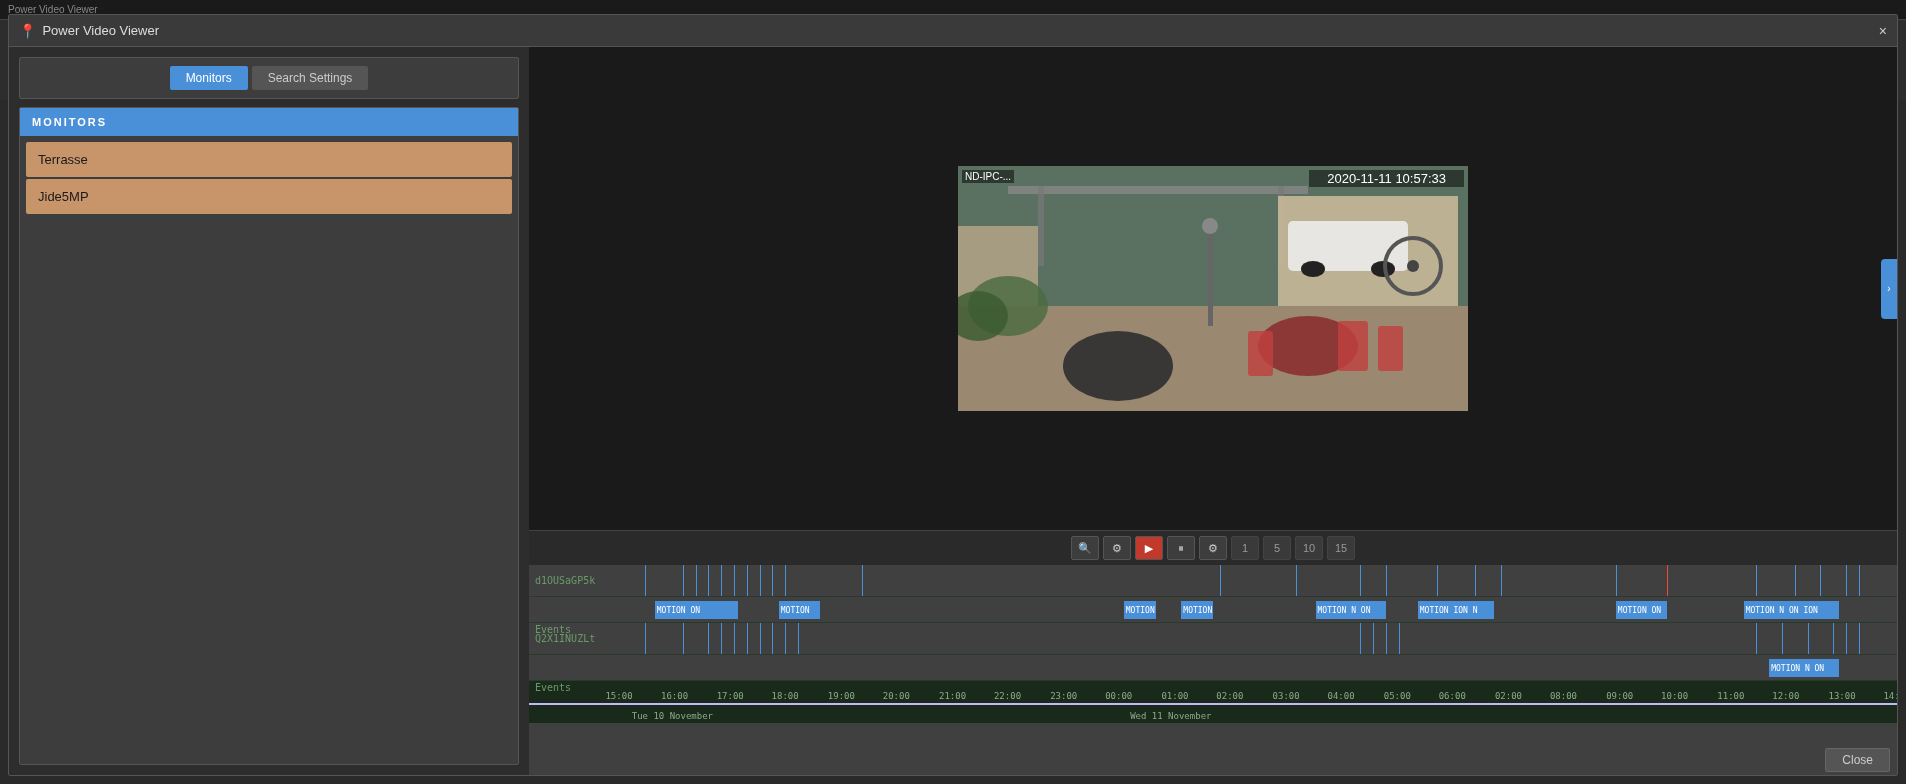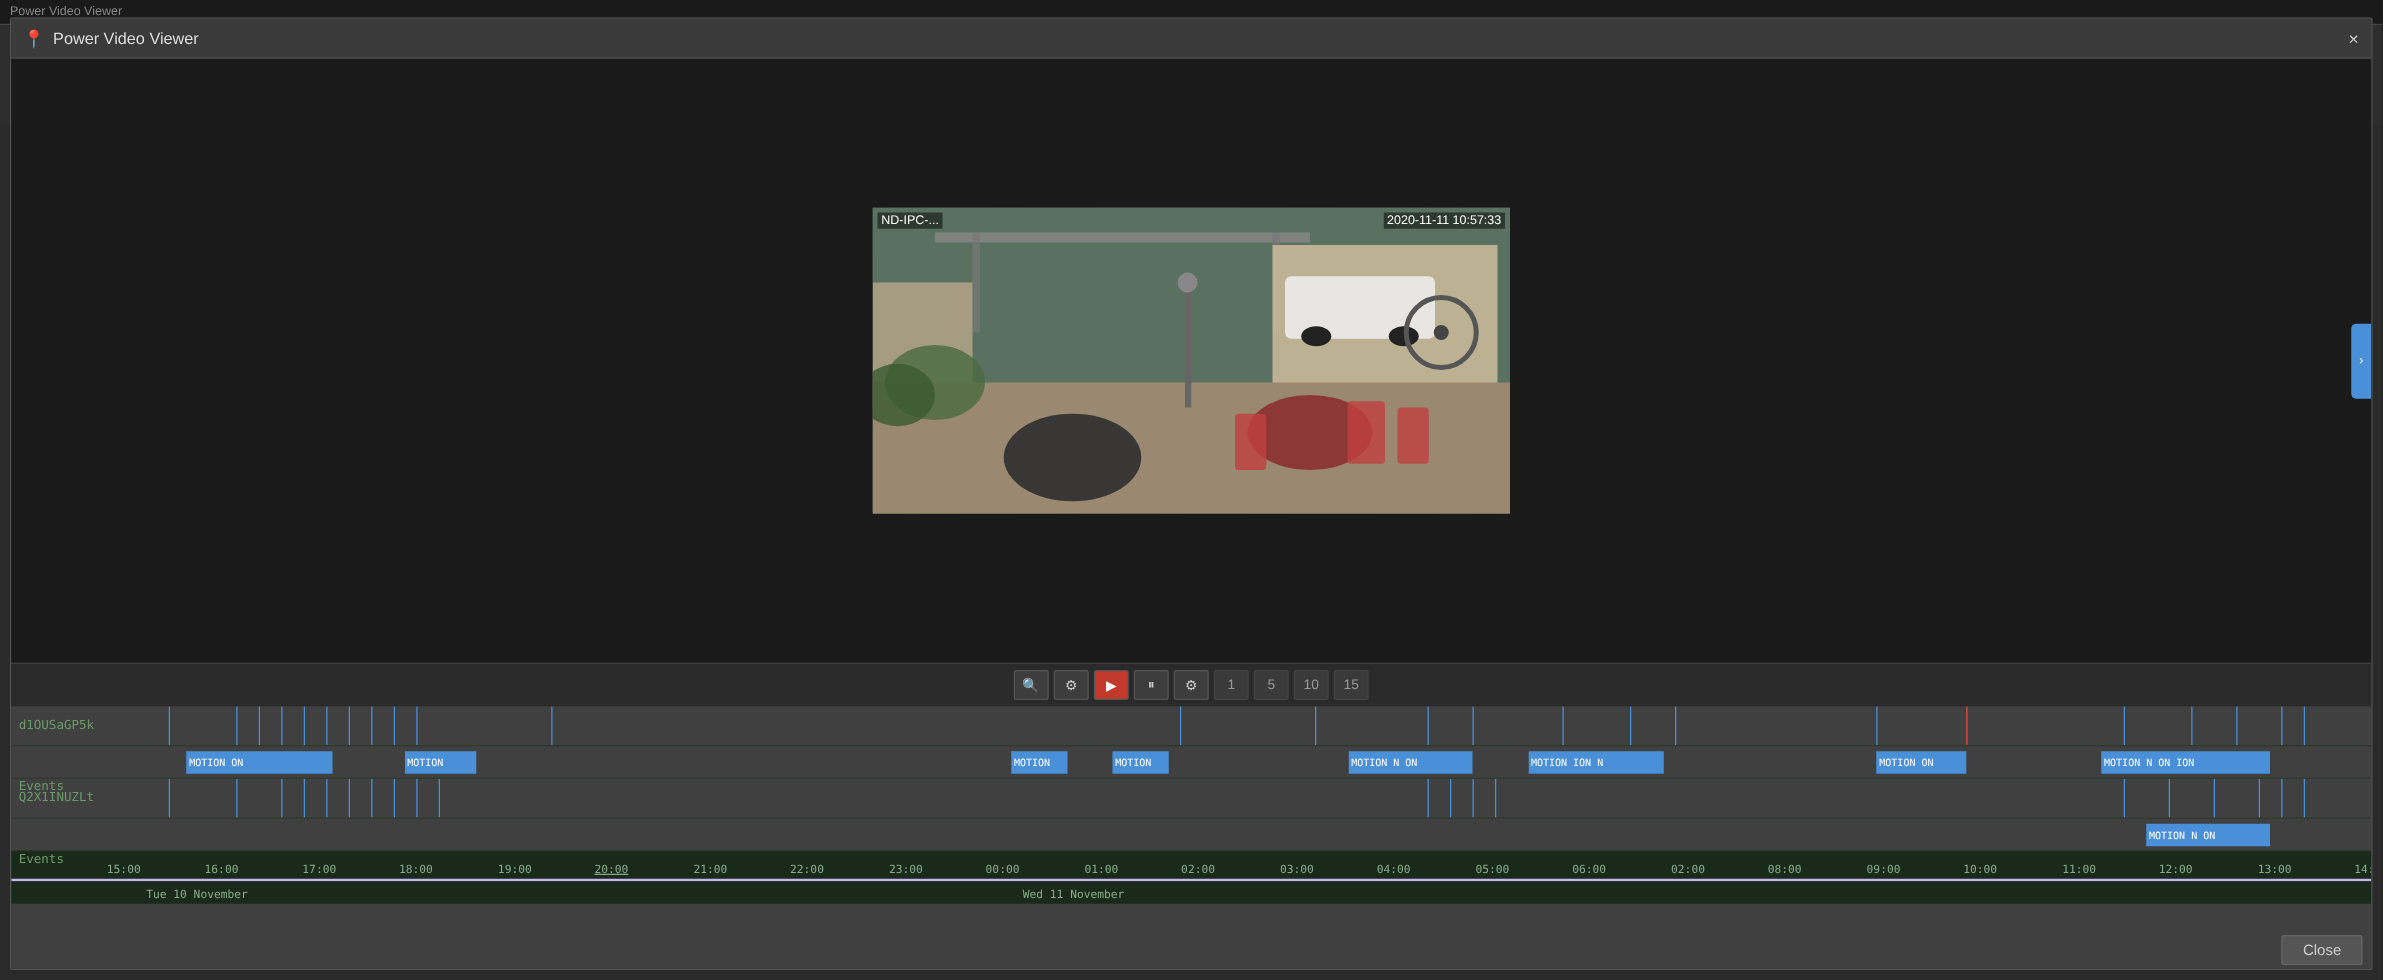--- a/index.html
+++ b/index.html
@@ -182,24 +182,24 @@
       font-size: 10px;
       color: #fff;
       background: rgba(0,0,0,0.5);
       padding: 1px 3px;
     }
 
     .video-overlay-top-right {
       position: absolute;
       top: 4px;
       right: 4px;
-      font-size: 10px;
+      font-size: 13px;
       color: #fff;
       background: rgba(0,0,0,0.5);
-      padding: 1px 3px;
+      padding: 1px 18px;
     }
 
     
     .camera-scene {
       width: 100%;
       height: 100%;
       background: linear-gradient(135deg, #5a7a4a 0%, #8a9a6a 30%, #7a6a5a 60%, #9a8a7a 100%);
       position: relative;
       overflow: hidden;
     }
@@ -423,20 +423,35 @@
   <div class="window-title-bar">
     <div class="window-title">
       <span style="color:#4a90d9; font-size:14px;">📍</span>
       <span>Power Video Viewer</span>
     </div>
     <button class="window-close">×</button>
   </div>
 
   <div class="window-content">
 
+    <div class="left-panel">
+
+      <div class="tab-bar">
+        <button class="tab-btn active">Monitors</button>
+        <button class="tab-btn inactive">Search Settings</button>
+      </div>
+
+      <div class="monitors-section">
+        <div class="monitors-header">MONITORS</div>
+        <div class="monitors-list">
+          <div class="monitor-item">Terrasse</div>
+          <div class="monitor-item">Jide5MP</div>
+        </div>
+      </div>
+    </div>
 
     <div class="right-panel">
 
       <div class="video-area">
         <div class="video-container">
 
           <div class="camera-scene">
             
             <svg width="100%" height="100%" viewBox="0 0 510 245" preserveAspectRatio="none">
 
@@ -585,21 +600,21 @@
         </div>
 
         <div class="time-ruler">
           <div class="time-ruler-spacer"></div>
           <div class="time-ruler-track">
             <span class="time-label" style="left:0%;">15:00</span>
             <span class="time-label" style="left:4.35%;">16:00</span>
             <span class="time-label" style="left:8.7%;">17:00</span>
             <span class="time-label" style="left:13.0%;">18:00</span>
             <span class="time-label" style="left:17.4%;">19:00</span>
-            <span class="time-label" style="left:21.7%;text-decoration:underline;">20:00</span>
+            <span class="time-label" style="left:21.7%;">20:00</span>
             <span class="time-label" style="left:26.1%;">21:00</span>
             <span class="time-label" style="left:30.4%;">22:00</span>
             <span class="time-label" style="left:34.8%;">23:00</span>
             <span class="time-label" style="left:39.1%;">00:00</span>
             <span class="time-label" style="left:43.5%;">01:00</span>
             <span class="time-label" style="left:47.8%;">02:00</span>
             <span class="time-label" style="left:52.2%;">03:00</span>
             <span class="time-label" style="left:56.5%;">04:00</span>
             <span class="time-label" style="left:60.9%;">05:00</span>
             <span class="time-label" style="left:65.2%;">06:00</span>

